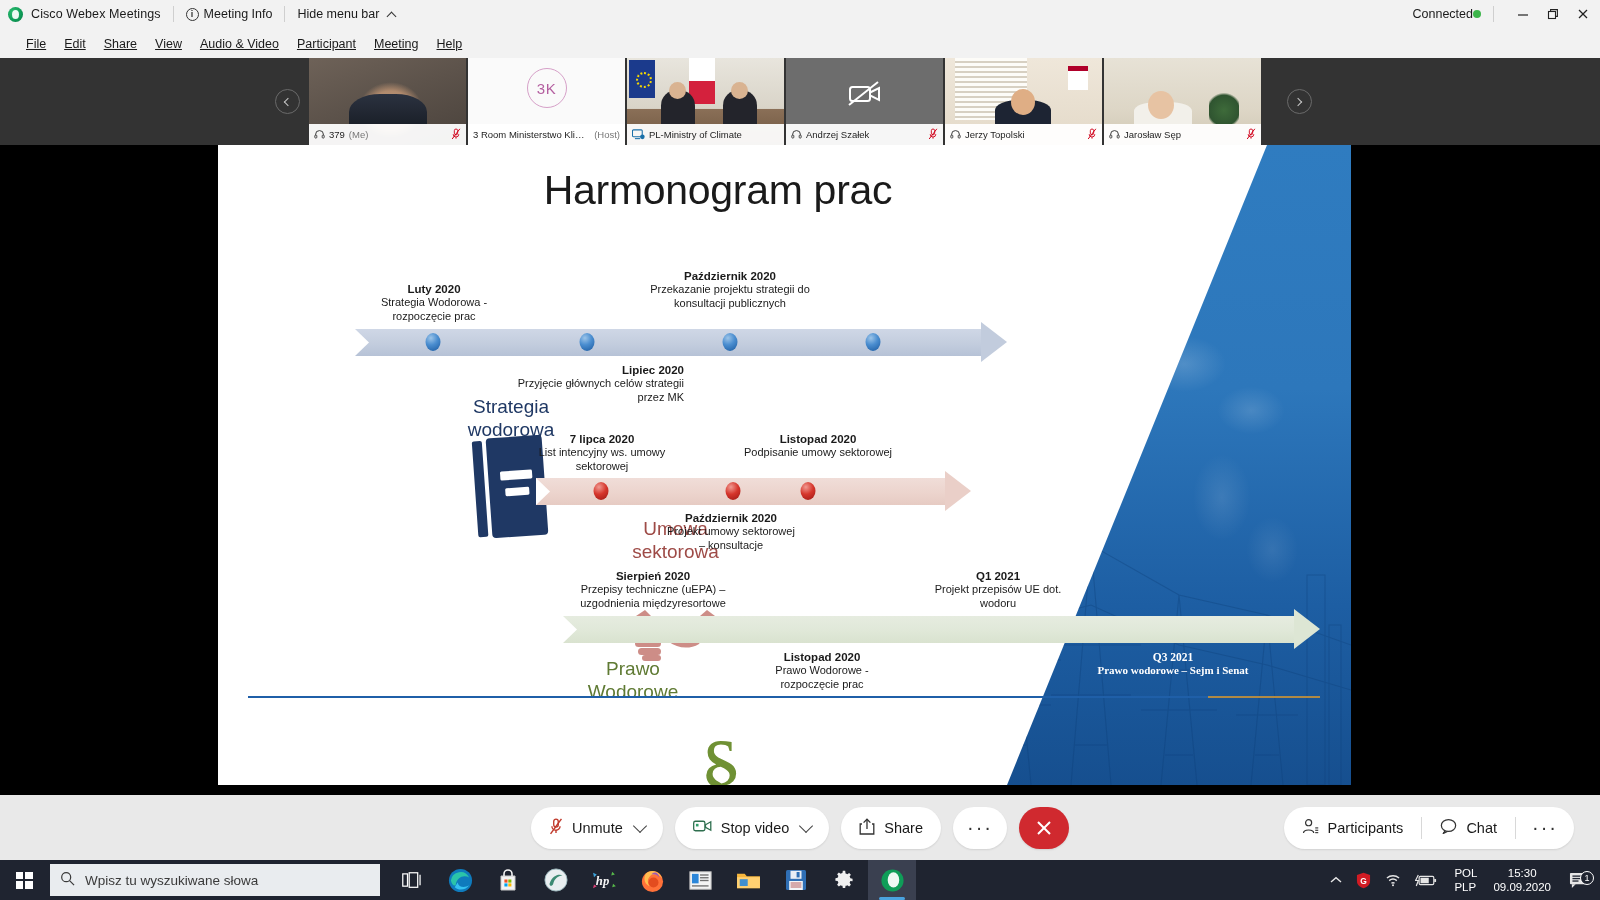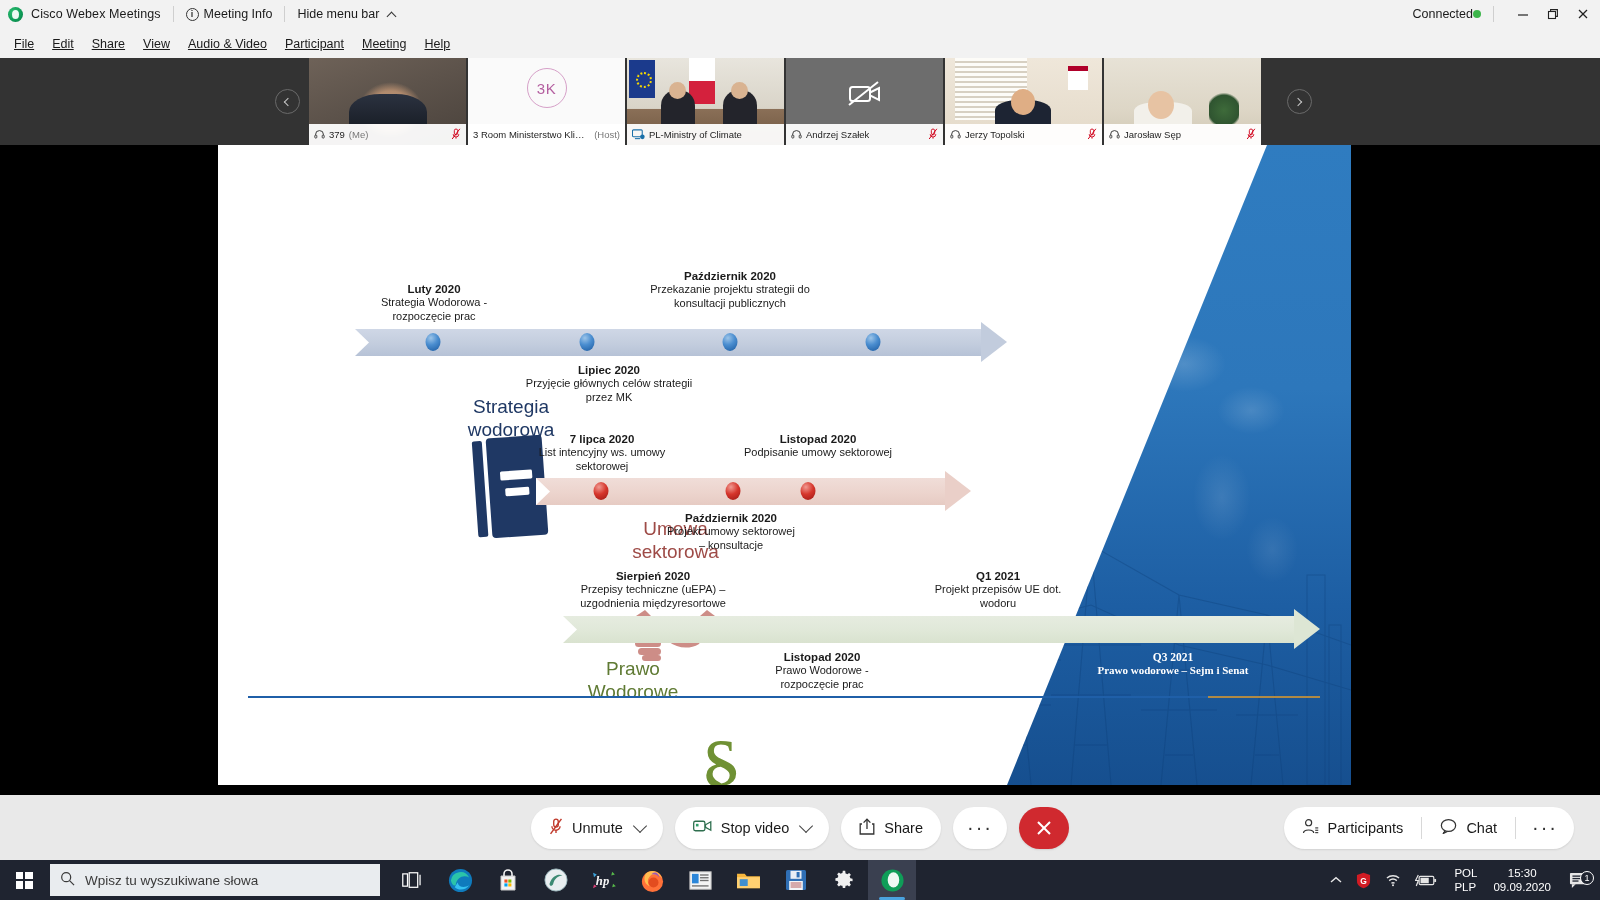--- a/index.html
+++ b/index.html
@@ -37,21 +37,21 @@
   .chev-up { display:inline-block; width:7px; height:7px; border-left:1.4px solid #333; border-top:1.4px solid #333; transform: rotate(45deg); margin-left:4px; position:relative; top:2px;}
   .tb-right { margin-left: auto; display: flex; align-items: center; padding-right: 2px; }
   .conn { font-size: 12.5px; color: #1a1a1a; }
   .conn-dot { width: 8px; height: 8px; border-radius: 50%; background: #3cb54a; display:inline-block; }
   .tb-vsep { width: 1px; height: 16px; background: #cfcfcf; margin: 0 14px 0 12px; }
   .wbtn { width: 30px; height: 28px; display:flex; align-items:center; justify-content:center; color:#222; font-size:13px; }
 
   
   .menubar {
     position: absolute; left: 0; top: 29px; width: 1600px; height: 29px;
-    background: #f2f2f2; display: flex; align-items: center; padding-left: 5px;
+    background: #f2f2f2; display: flex; align-items: center; padding-left: 17px;
   }
   .menubar .mi { font-size: 12.5px; color: #1a1a1a; padding: 4px 9px; }
   .menubar .mi u { text-decoration: underline; }
 
   
   .filmstrip {
     position: absolute; left: 0; top: 58px; width: 1600px; height: 87px;
     background: #333333; display: flex; align-items: stretch;
   }
   .strip-nav {
@@ -449,20 +449,21 @@
             <path d="M210 330 L228 140 L246 330 M214 300 L242 300 M218 255 L238 255 M190 255 L266 255 M182 215 L274 215"></path>
             <path d="M300 330 L316 160 L332 330 M304 300 L328 300 M308 260 L324 260 M285 260 L347 260"></path>
             <path d="M0 205 L60 120 L140 90 L228 140 L316 160 L400 190"></path>
             <path d="M0 250 L60 170 L140 150 L228 190 L316 210 L400 235"></path>
             <rect x="356" y="120" width="18" height="210"></rect>
             <rect x="378" y="170" width="12" height="160"></rect>
           </g>
         </svg>
       </div>
 
+      <div class="slide-title">Harmonogram prac</div>
 
       <div class="bookicon">
         <svg viewBox="0 0 78 104" width="78" height="104">
           <g transform="rotate(-4 39 52)">
             <rect x="4" y="4" width="10" height="96" rx="2" fill="#1f3864"></rect>
             <rect x="18" y="2" width="56" height="100" rx="4" fill="#1f3864"></rect>
             <rect x="30" y="36" width="32" height="9" rx="1.5" fill="#ffffff"></rect>
             <rect x="34" y="53" width="24" height="8" rx="1.5" fill="#ffffff"></rect>
           </g>
         </svg>
@@ -479,21 +480,21 @@
         <span class="dot blue" style="left:78px;  top:13px;"></span>
         <span class="dot blue" style="left:232px; top:13px;"></span>
         <span class="dot blue" style="left:375px; top:13px;"></span>
         <span class="dot blue" style="left:518px; top:13px;"></span>
       </div>
 
       <div class="cap" style="left:140px; top:137px; width:152px;">
         <div class="d">Luty 2020</div>
         <div class="t">Strategia Wodorowa - rozpoczęcie prac</div>
       </div>
-      <div class="cap" style="left:306px; top:218px; width:170px;">
+      <div class="cap" style="left:296px; top:218px; width:170px;text-align:right;">
         <div class="d">Lipiec 2020</div>
         <div class="t">Przyjęcie głównych celów strategii przez MK</div>
       </div>
       <div class="cap" style="left:428px; top:124px; width:168px;">
         <div class="d">Październik 2020</div>
         <div class="t">Przekazanie projektu strategii do konsultacji publicznych</div>
       </div>
 
       <div class="handicon">
         <svg viewBox="0 0 104 66" width="104" height="66">

